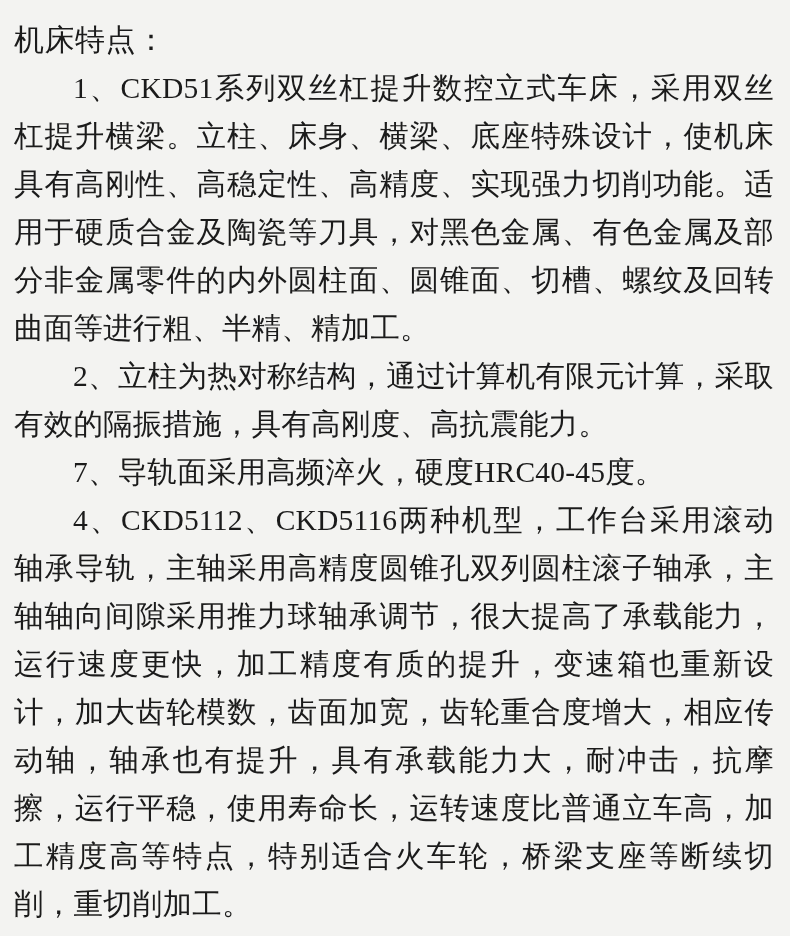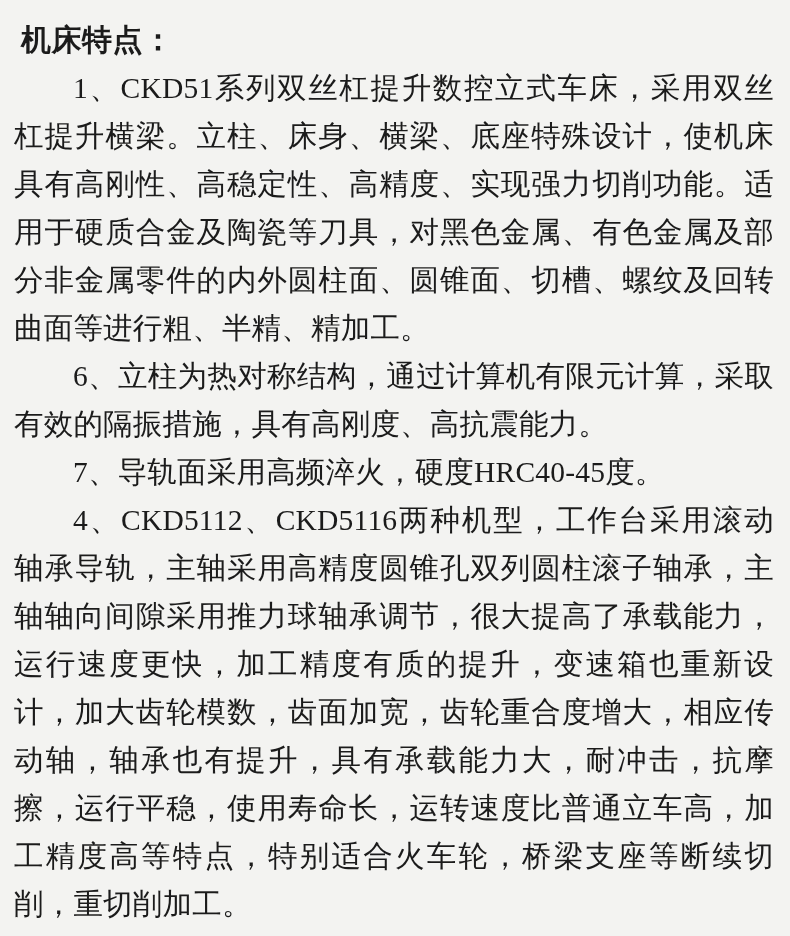--- a/index.html
+++ b/index.html
@@ -18,36 +18,36 @@
     width: 790px;
     height: 936px;
     box-sizing: border-box;
     padding: 18px 16px 10px 14px;
     background: #f3f3f1;
   }
   .doc-title {
     font-size: 30px;
     line-height: 44px;
     letter-spacing: 0.5px;
-    margin: 0 0 2px 7px;
-    font-weight: 700;
+    margin: 0 0 2px 0;
+    font-weight: 400;
   }
   .para {
     font-size: 29.5px;
     line-height: 48px;
     letter-spacing: 0.2px;
     text-align: justify;
     text-justify: inter-ideograph;
     margin: 0;
     text-indent: 2em;
     word-break: break-all;
   }
 </style>
 </head>
 <body>
 
 <div class="page">
   <h1 class="doc-title">机床特点：</h1>
   <p class="para">1、CKD51系列双丝杠提升数控立式车床，采用双丝杠提升横梁。立柱、床身、横梁、底座特殊设计，使机床具有高刚性、高稳定性、高精度、实现强力切削功能。适用于硬质合金及陶瓷等刀具，对黑色金属、有色金属及部分非金属零件的内外圆柱面、圆锥面、切槽、螺纹及回转曲面等进行粗、半精、精加工。</p>
-  <p class="para">6、立柱为热对称结构，通过计算机有限元计算，采取有效的隔振措施，具有高刚度、高抗震能力。</p>
+  <p class="para">2、立柱为热对称结构，通过计算机有限元计算，采取有效的隔振措施，具有高刚度、高抗震能力。</p>
   <p class="para">7、导轨面采用高频淬火，硬度HRC40-45度。</p>
   <p class="para">4、CKD5112、CKD5116两种机型，工作台采用滚动轴承导轨，主轴采用高精度圆锥孔双列圆柱滚子轴承，主轴轴向间隙采用推力球轴承调节，很大提高了承载能力，运行速度更快，加工精度有质的提升，变速箱也重新设计，加大齿轮模数，齿面加宽，齿轮重合度增大，相应传动轴，轴承也有提升，具有承载能力大，耐冲击，抗摩擦，运行平稳，使用寿命长，运转速度比普通立车高，加工精度高等特点，特别适合火车轮，桥梁支座等断续切削，重切削加工。</p>
 </div>
 
 </body></html>

